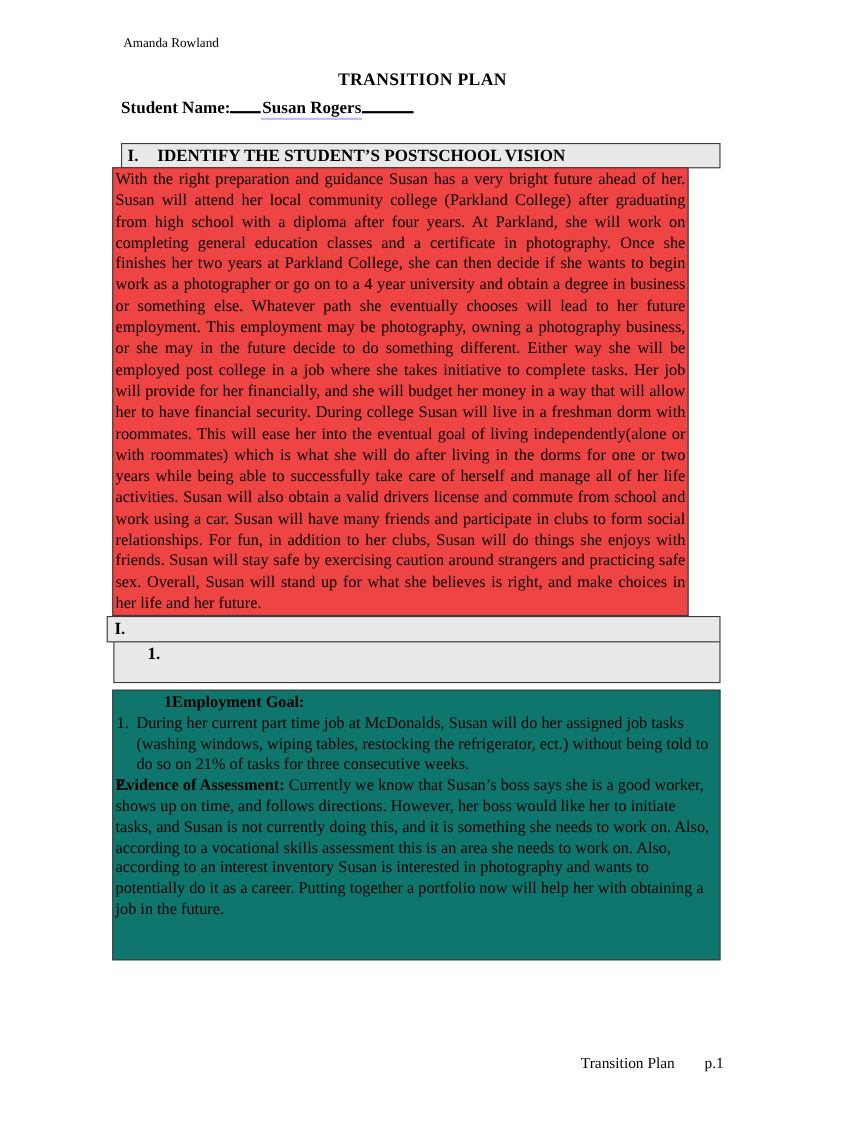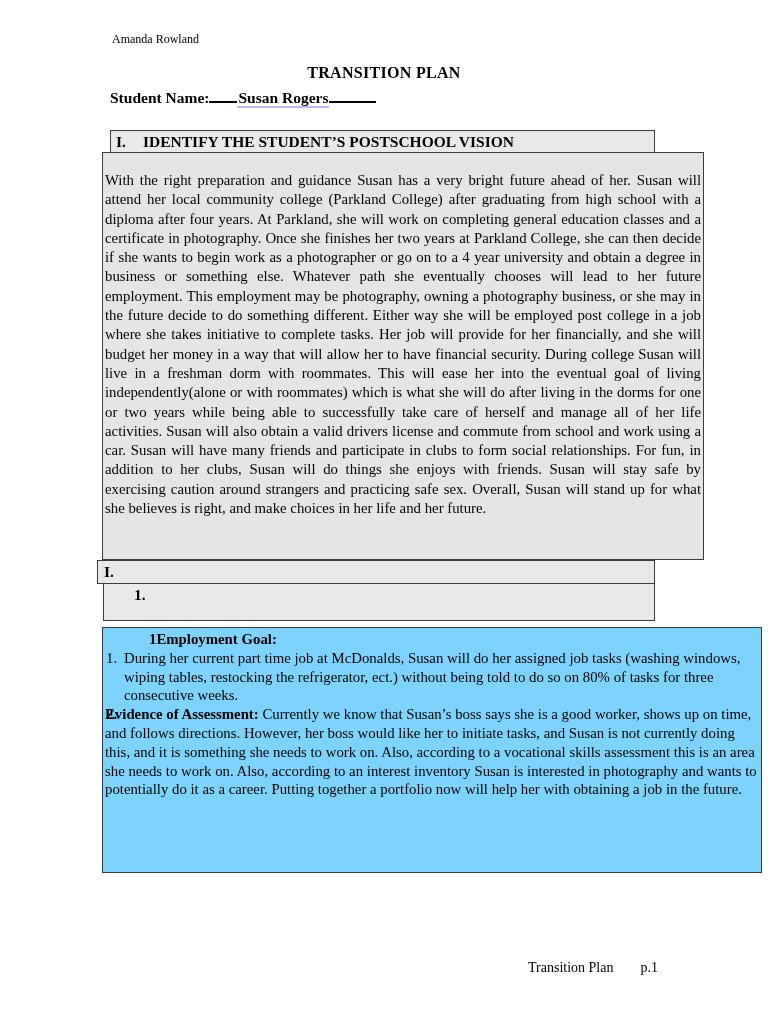--- a/index.html
+++ b/index.html
@@ -37,37 +37,37 @@
     background:var(--header-bg);border:1px solid var(--border);
     font-weight:bold;font-size:15.5px;
   }
   .sec-header .sec-num{flex:0 0 auto;}
   .sec1{left:110px;top:130px;width:545px;height:23px;}
   .sec1 .sec-num{padding-left:5px;width:32px;}
   .sec2{left:97px;top:560px;width:558px;height:24px;}
   .sec2 .sec-num{padding-left:6px;width:44px;}
 
   .vision-body{
-    position:absolute;left:102px;top:152px;width:602px;height:408px;
-    border:1px solid var(--border);background:#e5e5e5;
-    padding:18px 2px;overflow:hidden;
+    position:absolute;left:102px;top:152px;width:524px;height:408px;
+    border:1px solid var(--border);background:#ef4444;
+    padding:1px 2px;overflow:hidden;
     font-size:14.8px;line-height:19.3px;text-align:justify;
   }
 
   .career-sub{
     position:absolute;left:103px;top:583px;width:552px;height:38px;
     background:var(--header-bg);border:1px solid var(--border);
     font-weight:bold;font-size:15.5px;
     padding:2px 0 0 30px;display:flex;align-items:flex-start;
   }
   .career-sub .sub-num{flex:0 0 22px;}
 
   .goal-box{
-    position:absolute;left:102px;top:627px;width:660px;min-height:246px;
-    border:1.5px solid var(--border);background:#7dd3fc;
+    position:absolute;left:102px;top:627px;width:553px;min-height:246px;
+    border:1.5px solid var(--border);background:#0f766e;
     padding:2px 3px 4px 2px;
     font-size:14.8px;line-height:18.8px;
   }
   .goal-heading{font-weight:bold;margin-left:44px;}
   .goal-item{position:relative;padding-left:19px;}
   .goal-item .gnum{position:absolute;left:1px;top:0;}
   .goal-item.n2 .gnum{font-weight:bold;}
   .evidence{margin-top:0;}
   .evidence .ev-label{font-weight:bold;}
 
@@ -100,21 +100,21 @@
   </div>
 
   <div class="career-sub">
     <span class="sub-num">1.</span>
   </div>
 
   <div class="goal-box">
     <div class="goal-heading">1Employment Goal:</div>
     <div class="goal-item n1">
       <span class="gnum">1.</span>
-      <span>During her current part time job at McDonalds, Susan will do her assigned job tasks (washing windows, wiping tables, restocking the refrigerator, ect.) without being told to do so on 80% of tasks for three consecutive weeks.</span>
+      <span>During her current part time job at McDonalds, Susan will do her assigned job tasks (washing windows, wiping tables, restocking the refrigerator, ect.) without being told to do so on 21% of tasks for three consecutive weeks.</span>
     </div>
     <div class="goal-item n2">
       <span class="gnum">2.</span>
     </div>
     <div class="evidence"><span class="ev-label">Evidence of Assessment:</span><span>  Currently we know that Susan’s boss says she is a good worker, shows up on time, and follows directions. However, her boss would like her to initiate tasks, and Susan is not currently doing this, and it is something she needs to work on.  Also, according to a vocational skills assessment this is an area she needs to work on.  Also, according to an interest inventory Susan is interested in photography and wants to potentially do it as a career.  Putting together a portfolio now will help her with obtaining a job in the future.</span></div>
   </div>
 
   <div class="footer"><span>Transition Plan</span><span class="pagenum">p.1</span></div>
 
 </div>

